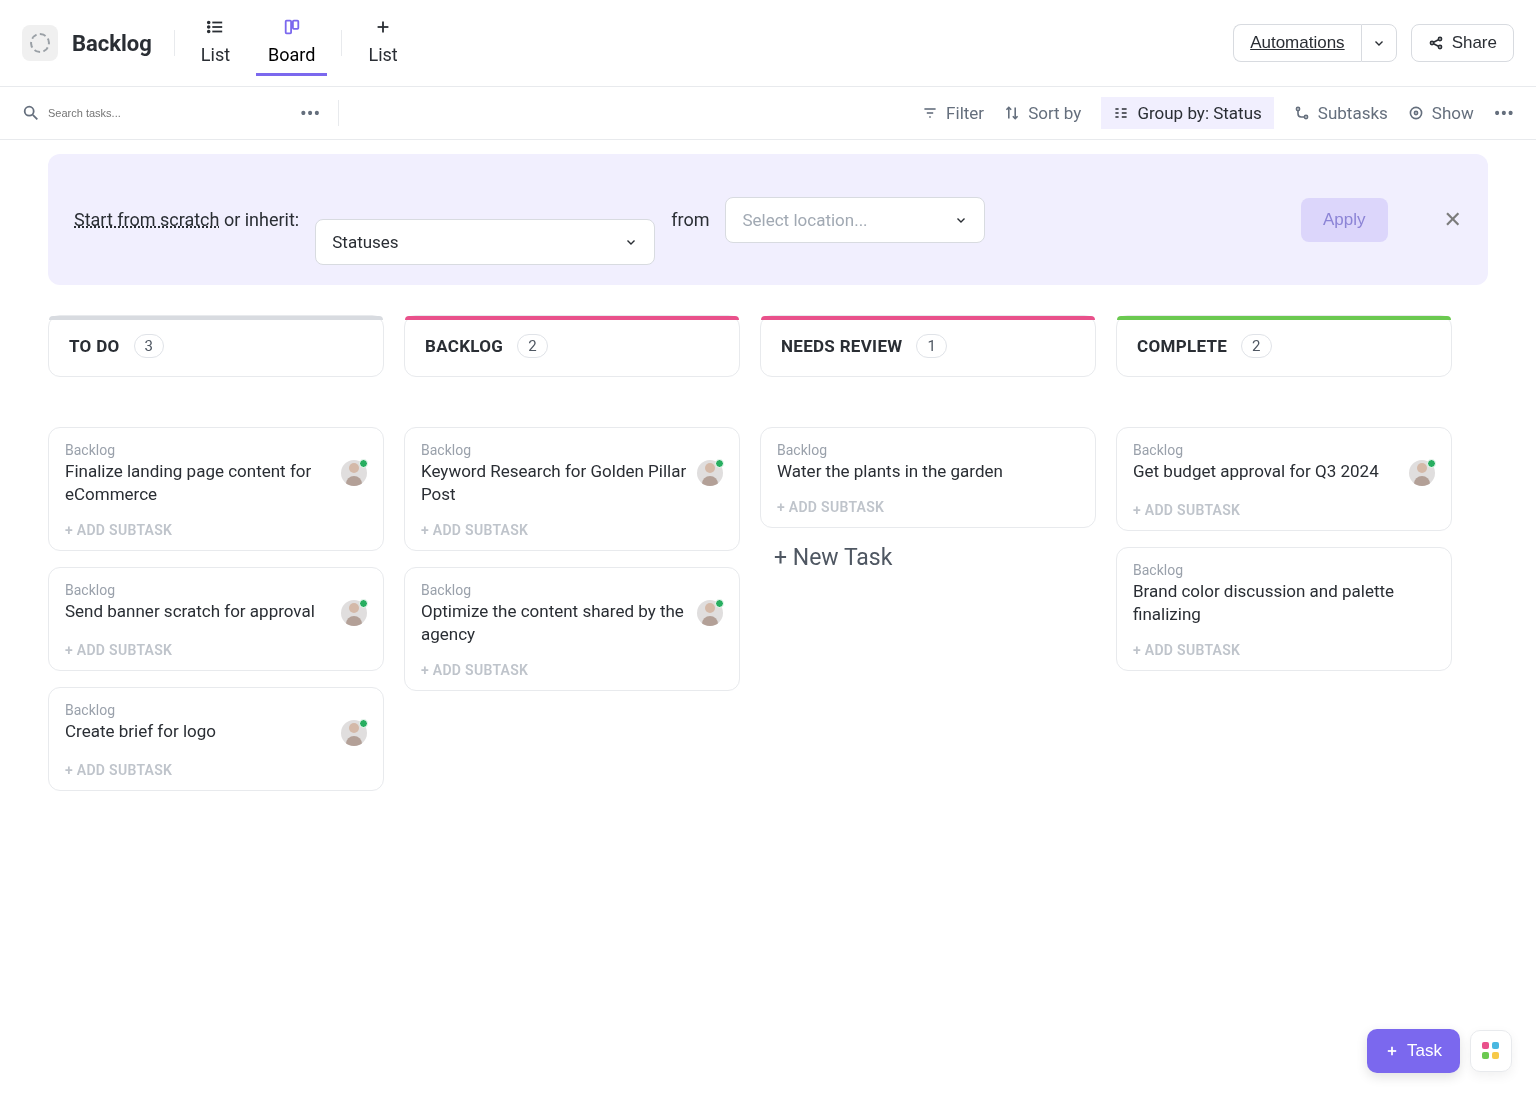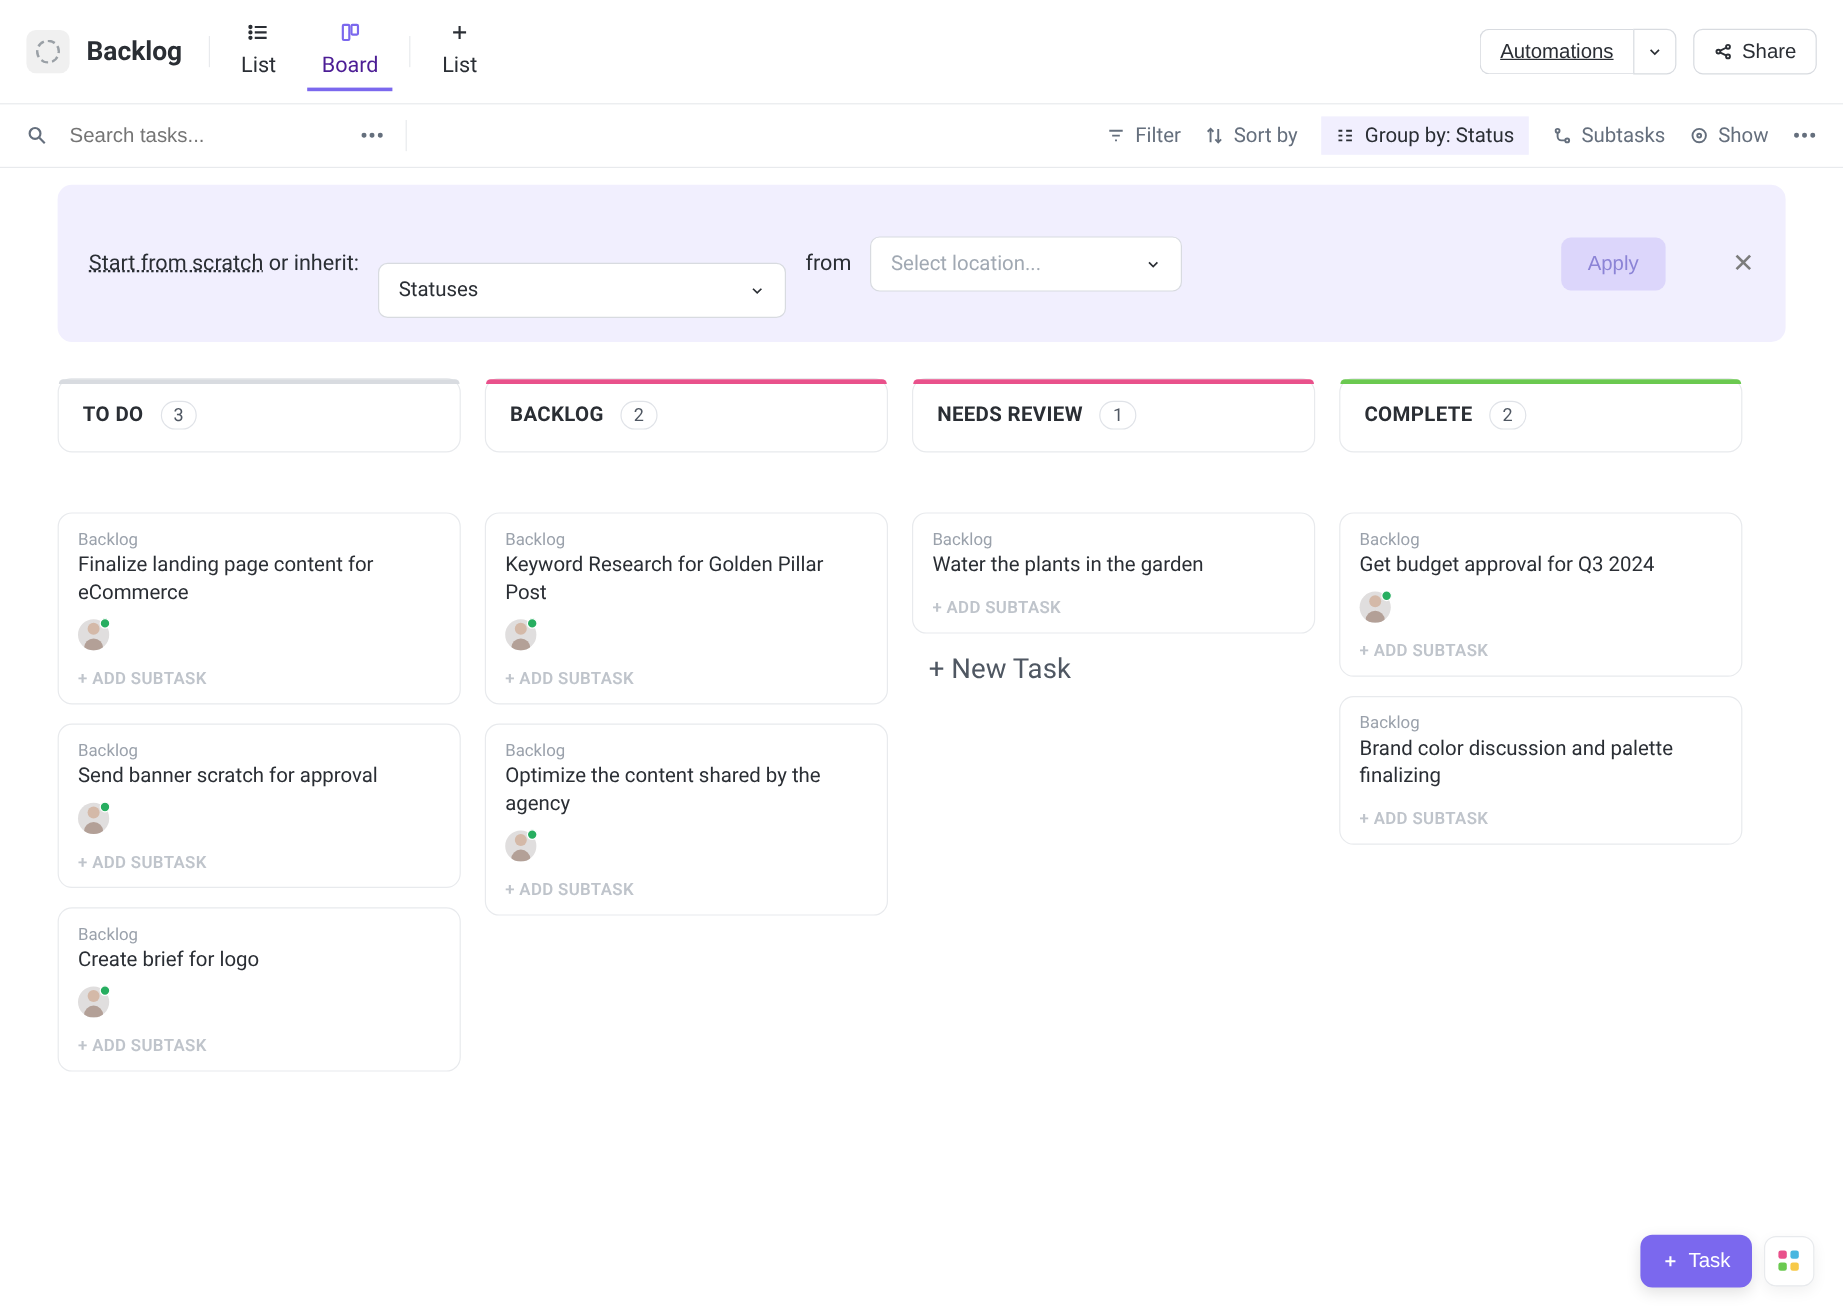--- a/index.html
+++ b/index.html
@@ -27,21 +27,21 @@
   .dashed-circle {
     width: 20px; height: 20px; border: 2px dashed #9aa0a6; border-radius: 50%;
   }
   .page-title { font-size: 22px; font-weight: 700; margin-right: 8px; }
   .vsep { width: 1px; height: 26px; background: #e8eaed; }
   .viewtab {
     display: flex; align-items: center; gap: 8px;
     padding: 8px 12px; font-size: 18px; color: #2a2e34;
     cursor: pointer; border-bottom: 3px solid transparent; flex-direction: column;
   }
-  .viewtab.active { color: #4c1d95; border-bottom-color: #7b68ee; }
+  .viewtab.active { color: #000000; border-bottom-color: #7b68ee; }
   .viewtab .ic { width: 18px; height: 18px; display: inline-flex; }
   .spacer { flex: 1; }
   .btn {
     display: flex; align-items: center; gap: 8px;
     padding: 8px 16px;
     border: 1px solid #d8dbe0;
     border-radius: 8px;
     background: #fff;
     font-size: 17px;
     cursor: pointer;
@@ -54,21 +54,21 @@
   .toolbar {
     display: flex; align-items: center;
     padding: 10px 22px;
     border-bottom: 1px solid #e8eaed;
     gap: 18px;
     font-size: 17px;
     color: #656f7d;
   }
   .search-wrap { display:flex; align-items:center; gap:8px; flex:0 0 260px;}
   .search-wrap input {
-    border: none; outline: none; font-size: 17px; width: 200px; color:#737373;margin-left:10px;
+    border: none; outline: none; font-size: 11px; width: 200px; color:#737373;
   }
   .toolbar .dots { font-size: 20px; color:#656f7d; cursor:pointer;}
   .toolbar .right { display:flex; align-items:center; gap: 20px; }
   .tb-item { display:flex; align-items:center; gap:8px; cursor:pointer; color:#656f7d;}
   .tb-item.active { background:#f1effe; color:#2a2e34; padding:6px 12px; border-radius:0;}
   .banner {
     margin: 14px 48px 0 48px;
     background: #f1effe;
     border-radius: 12px;
     padding: 20px 26px;
@@ -99,21 +99,21 @@
   }
   .col-head .bar { position:absolute; top:0; left:0; right:0; height:4px; border-radius:12px 12px 0 0;}
   .col-name { font-size:17px; font-weight:700; letter-spacing:0.3px;}
   .count { border:1px solid #e0e3e8; border-radius:20px; padding:2px 10px; font-size:15px; color:#4f5762;}
   .cards { display:flex; flex-direction:column; gap:16px; margin-top: 50px;}
   .card {
     background:#fff; border:1px solid #e8eaed; border-radius:12px;
     padding: 14px 16px 12px 16px;
   }
   .card .crumb { font-size:14px; color:#9aa1ab; margin-bottom:2px;}
-  .card-body { display:flex; gap:10px; align-items:flex-start;flex-direction:column;}
+  .card-body { display:flex; gap:10px; align-items:flex-start;}
   .card .title { font-size:17px; line-height:1.35; flex:1; }
   .avatar { width:26px; height:26px; border-radius:50%; background:#e0dede; position:relative; overflow:hidden; flex-shrink:0;}
   .avatar::after { content:""; position:absolute; bottom:0; left:5px; width:16px; height:10px; background:#b3a097; border-radius:8px 8px 0 0;}
   .avatar::before { content:""; position:absolute; top:3px; left:8px; width:10px; height:10px; background:#d4b9a8; border-radius:50%;}
   .avatar-wrap { position:relative; }
   .presence { position:absolute; top:-1px; right:-1px; width:9px; height:9px; border-radius:50%; background:#27ae60; border:1.5px solid #fff;}
   .subtask { font-size:14px; font-weight:600; color:#bfc4cb; letter-spacing:0.3px; margin-top:16px; cursor:pointer;}
   .newtask { font-size:23px; color:#4f5762; margin-top:16px; cursor:pointer; padding-left: 14px;}
   .fab-row { position:fixed; bottom:24px; right:24px; display:flex; gap:10px; align-items:center;}
   .fab {

